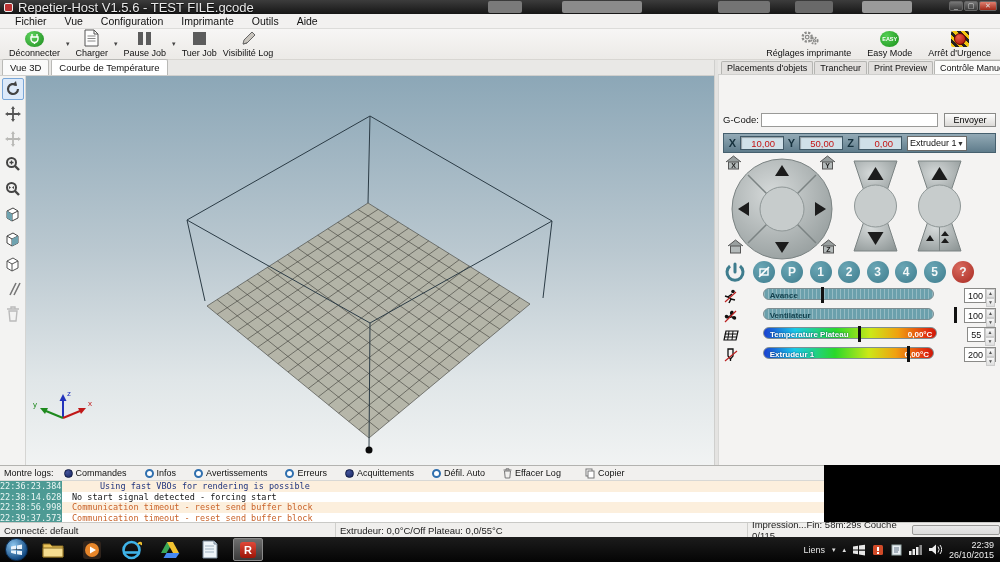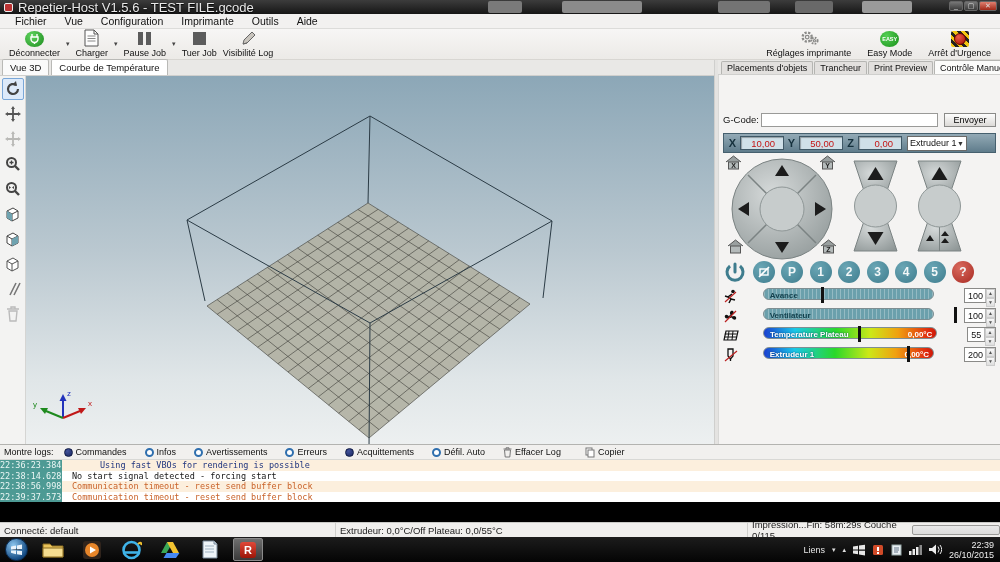--- a/index.html
+++ b/index.html
@@ -85,21 +85,21 @@
   .track.plain .tlabel { color:#123f4c; }
   .track.grad .tlabel { color:#fff; text-shadow:0 0 2px #036; }
   .track .tval { position:absolute; right:4px; top:1.5px; font-size:8px; font-weight:bold; color:#fff; z-index:2; }
   .thumb { position:absolute; top:-2px; width:3px; height:16px; background:#111; z-index:3; }
   .spin { width:32px; height:15px; margin-left:6px; border:1px solid #8a8a88; background:#fff; display:flex; }
   .spin .num { flex:1; font-size:9px; padding:2px 2px 0 3px; }
   .spin .ud { width:11px; border-left:1px solid #bbb; display:flex; flex-direction:column; }
   .spin .ud span { flex:1; font-size:5px; color:#555; text-align:center; line-height:7px; background:linear-gradient(#f8f8f8,#ddd); border:1px solid #ccc; }
 
   
-  #logpanel { left:0; top:444px; width:1000px; height:57px; background:#fff; border-top:1px solid #b3b3b0; }
+  #logpanel { left:0; top:465px; width:824px; height:57px; background:#fff; border-top:1px solid #b3b3b0; }
   #loghead { height:15px; background:#f1f0ee; border-bottom:1px solid #d8d8d5; display:flex; align-items:center; padding-left:4px; gap:4px; }
   #loghead .hlabel { font-size:9px; margin-right:6px; }
   .toggle { display:flex; align-items:center; gap:3px; margin-right:14px; }
   .toggle .dot { width:9px; height:9px; border-radius:50%; }
   .toggle.on .dot { background:radial-gradient(circle at 35% 30%, #44549c, #17255e); border:1px solid #101b45; }
   .toggle.off .dot { background:#fff; border:2px solid #2f6fae; }
   .toggle .tlbl { font-size:9px; }
   .logaction { display:flex; align-items:center; gap:3px; margin-right:20px; font-size:9px; }
   .logrow { height:10.5px; display:flex; font-family:"DejaVu Sans Mono", monospace; font-size:8.5px; line-height:10.5px; }
   .logrow .ts { width:62px; background:#4d9a94; color:#eaf6f4; padding-right:4px; text-align:right; }

